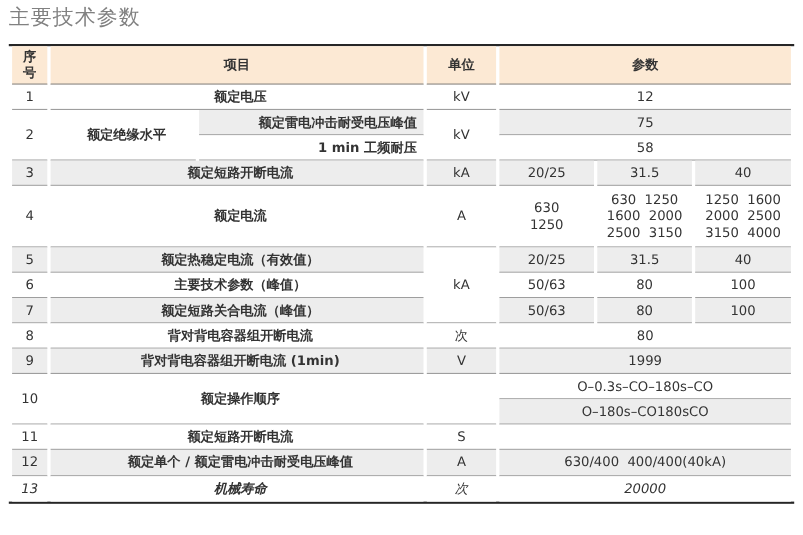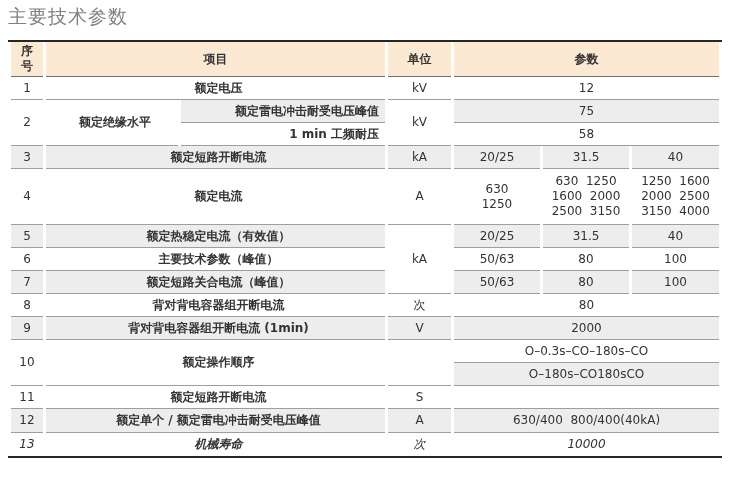--- a/index.html
+++ b/index.html
@@ -152,21 +152,21 @@
         <td class="no">8</td>
         <td class="item" colspan="2">背对背电容器组开断电流</td>
         <td class="unit">次</td>
         <td class="val" colspan="3">80</td>
       </tr>
 
       <tr class="g">
         <td class="no">9</td>
         <td class="item" colspan="2">背对背电容器组开断电流 (1min)</td>
         <td class="unit">V</td>
-        <td class="val" colspan="3">2000</td>
+        <td class="val" colspan="3">1999</td>
       </tr>
 
       <tr>
         <td class="no sp" rowspan="2">10</td>
         <td class="item sp" colspan="2" rowspan="2">额定操作顺序</td>
         <td class="unit sp" rowspan="2"></td>
         <td class="val" colspan="3">O–0.3s–CO–180s–CO</td>
       </tr>
       <tr class="g">
         <td class="val" colspan="3">O–180s–CO180sCO</td>
@@ -176,24 +176,24 @@
         <td class="no">11</td>
         <td class="item" colspan="2">额定短路开断电流</td>
         <td class="unit">S</td>
         <td class="val" colspan="3"></td>
       </tr>
 
       <tr class="g">
         <td class="no">12</td>
         <td class="item" colspan="2">额定单个 / 额定雷电冲击耐受电压峰值</td>
         <td class="unit">A</td>
-        <td class="val pre" colspan="3">630/400  800/400(40kA)</td>
+        <td class="val pre" colspan="3">630/400  400/400(40kA)</td>
       </tr>
 
       <tr class="last">
         <td class="no">13</td>
         <td class="item" colspan="2">机械寿命</td>
         <td class="unit">次</td>
-        <td class="val" colspan="3">10000</td>
+        <td class="val" colspan="3">20000</td>
       </tr>
     </tbody>
   </table>
 </div>
 
 </body></html>

